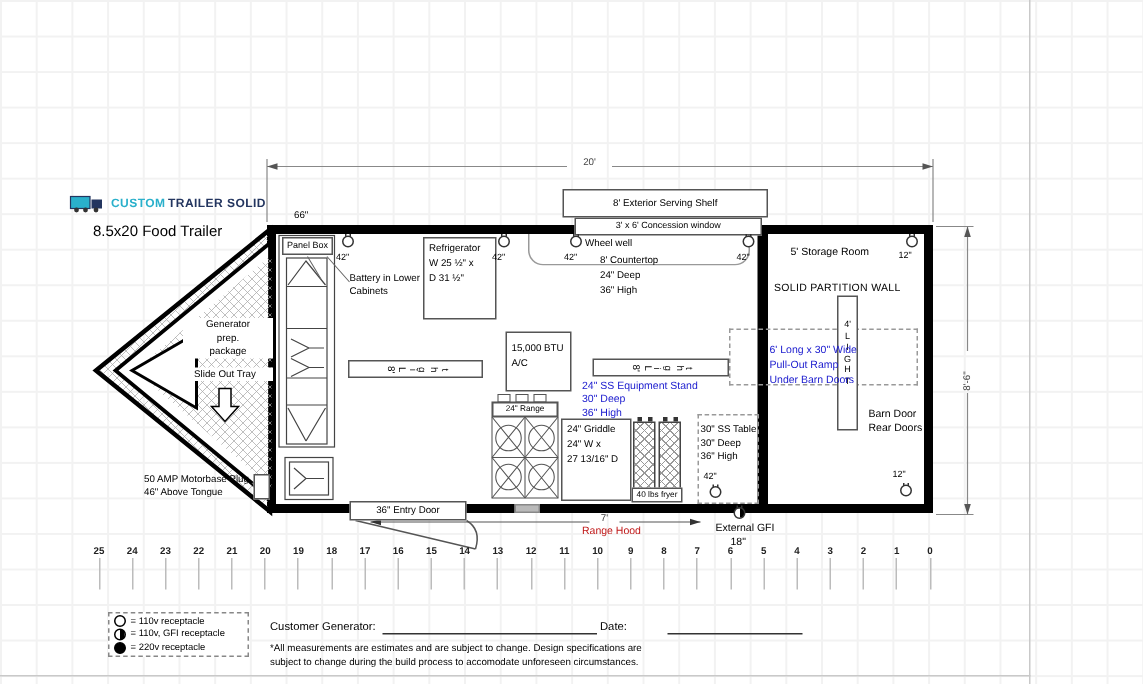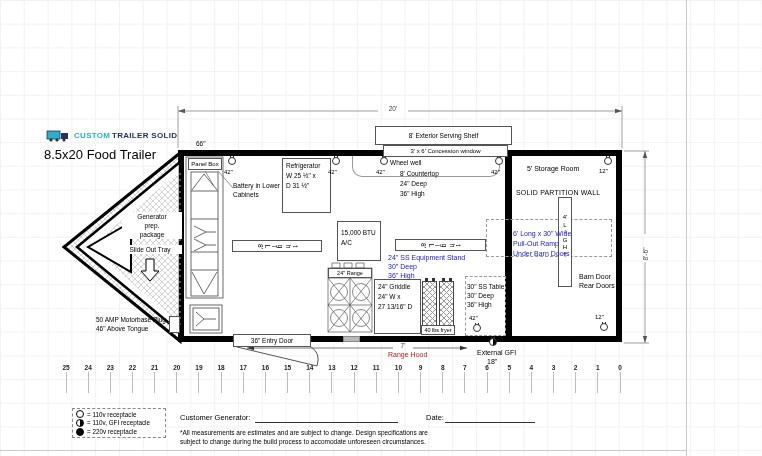--- a/index.html
+++ b/index.html
@@ -54,21 +54,21 @@
 
   <svg style="position:absolute;left:46px;top:129px;z-index:6" width="24" height="13">
     <rect x="1" y="2" width="13" height="8" fill="#2ab0cb" stroke="#23355f" stroke-width="0.8"></rect>
     <rect x="15" y="4" width="7" height="6" fill="#23355f"></rect>
     <circle cx="5" cy="11" r="1.6" fill="#333"></circle>
       <circle cx="11" cy="11" r="1.6" fill="#333"></circle>
       <circle cx="18" cy="11" r="1.6" fill="#333"></circle>
   </svg>
   <div class="t" id="logo-custom" style="left:74px;top:131px">CUSTOM</div>
   <div class="t" id="logo-tp" style="left:112px;top:131px">TRAILER SOLID</div>
-  <div class="t" style="left:44px;top:150px;font-size:13px">8.5x20 Food Trailer</div>
+  <div class="t" style="left:62px;top:150px;font-size:10px">8.5x20 Food Trailer</div>
 
   <div id="trailer"></div>
   <div id="partition"></div>
 
   <div style="position:absolute;left:352px;top:156px;width:148px;height:21px;border:1px solid #999;border-top:none;border-radius:0 0 10px 10px;z-index:4;box-sizing:border-box"></div>
   <div class="t s65" style="left:390px;top:159px">Wheel well</div>
 
   <div class="box c" style="left:375px;top:126px;width:137px;height:19px;font-size:6.5px;line-height:18px">8' Exterior Serving Shelf</div>
   <div class="box c" style="left:383px;top:145px;width:125px;height:12px;font-size:6px;line-height:11px">3' x 6' Concession window</div>
 
@@ -381,20 +381,20 @@
         <span>= 110v, GFI receptacle</span>
       </div>
     <div class="leg-row">
         <span class="sym sym-full"></span>
         <span>= 220v receptacle</span>
       </div>
   </div>
 
   <div class="t" style="left:180px;top:413px;font-size:7.5px">Customer Generator:</div>
   <div class="uline" style="left:255px;top:422px;width:143px"></div>
-  <div class="t" style="left:426px;top:413px;font-size:7.5px">Date:</div>
+  <div class="t" style="left:400px;top:413px;font-size:7.5px">Date:</div>
   <div class="uline" style="left:445px;top:422px;width:90px"></div>
   <div class="t s65" style="left:180px;top:429px">*All measurements are estimates and are subject to change. Design specifications are</div>
   <div class="t s65" style="left:180px;top:438px">subject to change during the build process to accomodate unforeseen circumstances.</div>
 
   <div class="edge" style="left:686px;top:0;width:1px;height:456px"></div>
   <div class="edge" style="left:0;top:450px;width:687px;height:1px"></div>
 </div>
 
 </body></html>

